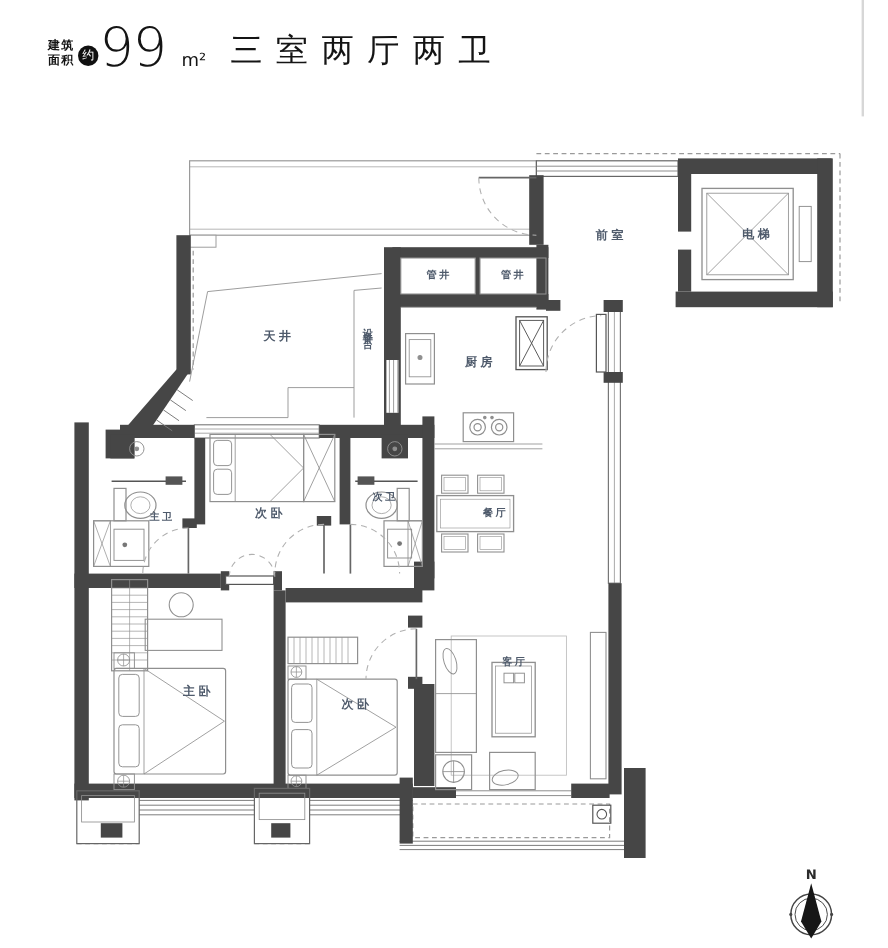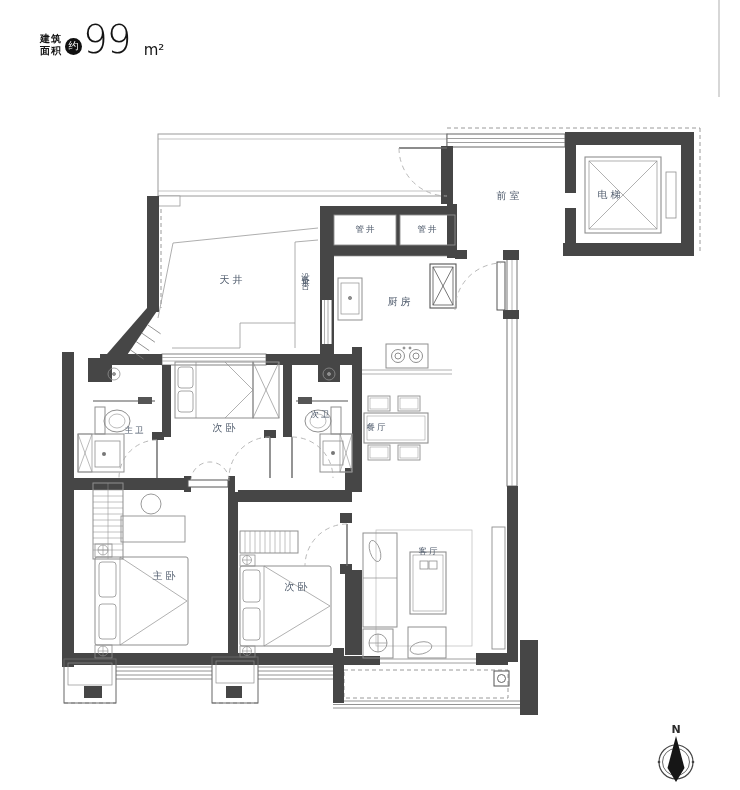--- a/index.html
+++ b/index.html
@@ -6,47 +6,48 @@
   .stage{position:relative;width:720px;height:790px;background:#fff;overflow:hidden;
          font-family:"DejaVu Sans","Liberation Sans",sans-serif;}
   .plan-svg{position:absolute;left:0;top:0;}
   
   .hdr{position:absolute;left:40px;top:14px;display:flex;align-items:center;height:52px;}
   .hdr .prefix{display:flex;flex-direction:column;justify-content:center;font-size:10px;
                font-weight:700;line-height:1.25;letter-spacing:1px;color:#141414;margin-top:10px;}
   .hdr .badge{width:17px;height:17px;border-radius:50%;background:#101010;color:#fff;
               font-size:10px;display:flex;align-items:center;justify-content:center;
               margin:12px 1px 0 3px;flex:none;}
-  .hdr .num{font-size:39px;font-weight:200;color:#141414;line-height:0.95;letter-spacing:-1px;}
+  .hdr .num{font-size:45px;font-weight:200;color:#141414;line-height:0.95;letter-spacing:-1px;}
   .hdr .unit{font-size:15px;color:#141414;align-self:flex-end;margin:0 0 7px 13px;}
   .hdr .title{font-size:27px;letter-spacing:11px;color:#141414;margin-left:20px;
               font-weight:500;white-space:nowrap;margin-top:4px;}
   
   .rlabel{position:absolute;transform:translate(-50%,-50%);color:#4e5a6b;font-size:10px;
-          letter-spacing:3px;white-space:nowrap;font-weight:400;text-indent:3px;}
+          letter-spacing:3px;white-space:nowrap;font-weight:700;text-indent:3px;}
   .rlabel.small{font-size:8.5px;letter-spacing:2px;text-indent:2px;}
   .rlabel.vert{writing-mode:vertical-rl;transform:translate(-50%,0);letter-spacing:3px;
                font-size:8.5px;text-indent:0;}
   .north{position:absolute;transform:translate(-50%,-50%);color:#2b2b2b;font-size:11px;
          font-weight:600;letter-spacing:0;text-indent:0;}
   .edge-line{position:absolute;right:0;top:0;width:2px;height:97px;background:#d7d7d7;}
 </style>
 </head>
 <body>
 
 <div class="stage">
 
   <div class="hdr">
     <div class="prefix">
       <span>建筑</span>
       <span>面积</span>
     </div>
     <div class="badge">约</div>
     <div class="num">99</div>
     <div class="unit">m²</div>
+    <div class="title">三室两厅两卫</div>
   </div>
 
   <svg class="plan-svg" width="740" height="790" viewBox="0 0 740 790">
 
     <g stroke="#9a9a9a" stroke-width="1" stroke-dasharray="4 3" fill="none">
       <path d="M447,128 H700 M700,128 V252"></path>
       <path d="M161,202 V308"></path>
       <rect x="344" y="670" width="164" height="28"></rect>
       <path d="M64,703 H116 M212,703 H258"></path>
     </g>
@@ -313,29 +314,29 @@
     <g>
       <circle cx="676" cy="762" r="17" stroke="#444" stroke-width="1.2" fill="none"></circle>
       <circle cx="676" cy="762" r="13.5" stroke="#444" stroke-width="0.8" fill="none"></circle>
       <circle cx="659" cy="762" r="1.3" fill="#444"></circle>
       <circle cx="693" cy="762" r="1.3" fill="#444"></circle>
       <polygon points="676,736 667.5,768 676,782 684.5,768" fill="#161616"></polygon>
     </g>
   </svg>
 
   <div class="rlabel" style="left:508px;top:196px">前室</div>
-  <div class="rlabel" style="left:609px;top:195px">电梯</div>
+  <div class="rlabel" style="left:630px;top:195px">电梯</div>
   <div class="rlabel small" style="left:365px;top:230px">管井</div>
   <div class="rlabel small" style="left:427px;top:230px">管井</div>
   <div class="rlabel" style="left:231px;top:280px">天井</div>
   <div class="rlabel vert" style="left:306px;top:266px">设备平台</div>
   <div class="rlabel" style="left:399px;top:302px">厨房</div>
   <div class="rlabel" style="left:224px;top:428px">次卧</div>
   <div class="rlabel small" style="left:134px;top:431px">主卫</div>
   <div class="rlabel small" style="left:320px;top:415px">次卫</div>
-  <div class="rlabel small" style="left:376px;top:428px">餐厅</div>
+  <div class="rlabel small" style="left:412px;top:428px">餐厅</div>
   <div class="rlabel" style="left:164px;top:576px">主卧</div>
   <div class="rlabel" style="left:296px;top:587px">次卧</div>
   <div class="rlabel small" style="left:428px;top:552px">客厅</div>
   <div class="rlabel north" style="left:676px;top:729px">N</div>
 
   <div class="edge-line"></div>
 </div>
 
 </body></html>

